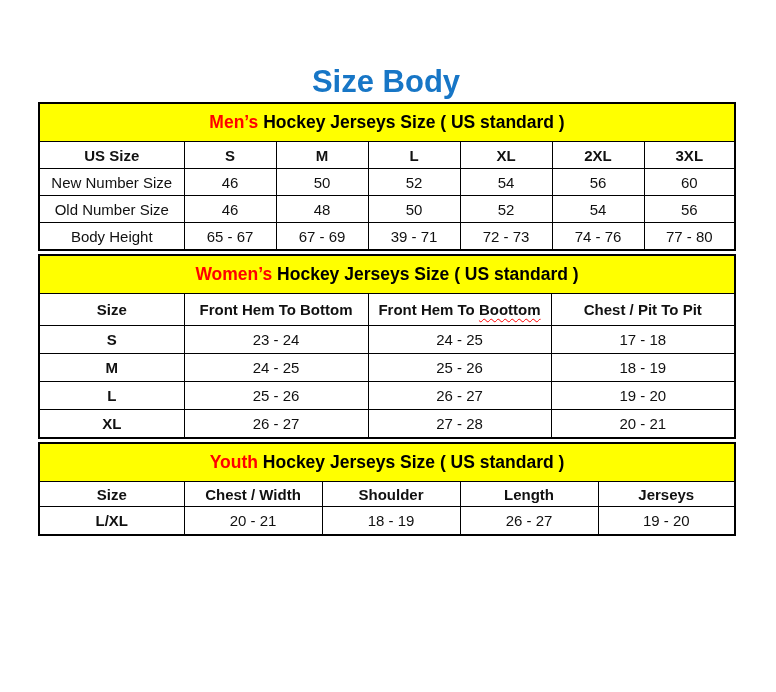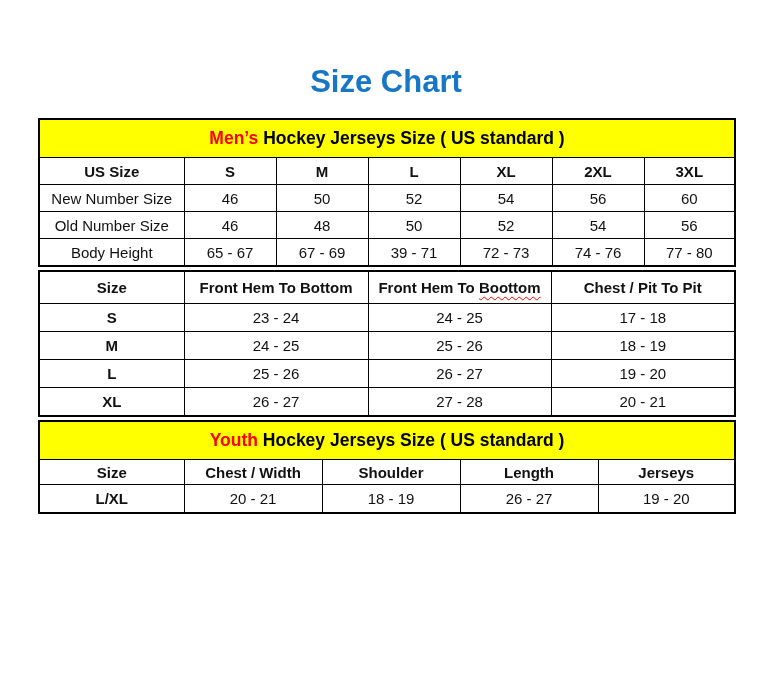--- a/index.html
+++ b/index.html
@@ -10,21 +10,21 @@
   }
   .canvas{position:relative;width:776px;height:692px;overflow:hidden}
   .content{position:absolute;left:38px;top:0;width:696px}
   .page-title{
     margin:62px 0 0 0;padding:0;text-align:center;
     font-size:31px;line-height:40px;font-weight:bold;
     color:var(--title_blue,#1776c6);
   }
   table.size-table{
     border-collapse:collapse;table-layout:fixed;width:696px;
-    margin-top:16px;border:2px solid #000;
+    border:2px solid #000;
   }
   table.size-table + table.size-table{margin-top:3px}
   table.size-table th,table.size-table td{
     border:1px solid #000;text-align:center;vertical-align:middle;
     padding:0 2px;font-size:15px;color:#111;
     overflow:hidden;white-space:nowrap;
   }
   tr.band td{
     background:var(--header_yellow,#ffff00);
     height:37px;font-size:17.5px;font-weight:bold;color:#000;
@@ -45,21 +45,21 @@
     text-decoration-thickness:1px;
     text-underline-offset:3px;
     text-decoration-skip-ink:none;
   }
 </style>
 </head>
 <body>
 
 <div class="canvas">
   <div class="content">
-    <h1 class="page-title">Size Chart</h1>
+    <h1 class="page-title">Size Body</h1>
     <div>
         <table class="size-table t-mens">
           <colgroup>
             <col style="width: 145px;">
             <col style="width: 92px;">
             <col style="width: 92px;">
             <col style="width: 92px;">
             <col style="width: 92px;">
             <col style="width: 92px;">
             <col style="width: 91px;">
@@ -109,20 +109,23 @@
           </tbody>
         </table>
         <table class="size-table t-womens">
           <colgroup>
             <col style="width: 145px;">
             <col style="width: 184px;">
             <col style="width: 183px;">
             <col style="width: 184px;">
           </colgroup>
           <thead>
+            <tr class="band">
+              <td colspan="4"><span class="accent">Women’s</span><span> Hockey Jerseys Size ( US standard )</span></td>
+            </tr>
             <tr class="cols">
               <th>Size</th>
               <th>Front Hem To Bottom</th>
               <th><span>Front Hem To </span><span class="sq">Boottom</span></th>
               <th>Chest / Pit To Pit</th>
             </tr>
           </thead>
           <tbody>
             <tr>
               <th scope="row">S</th>

